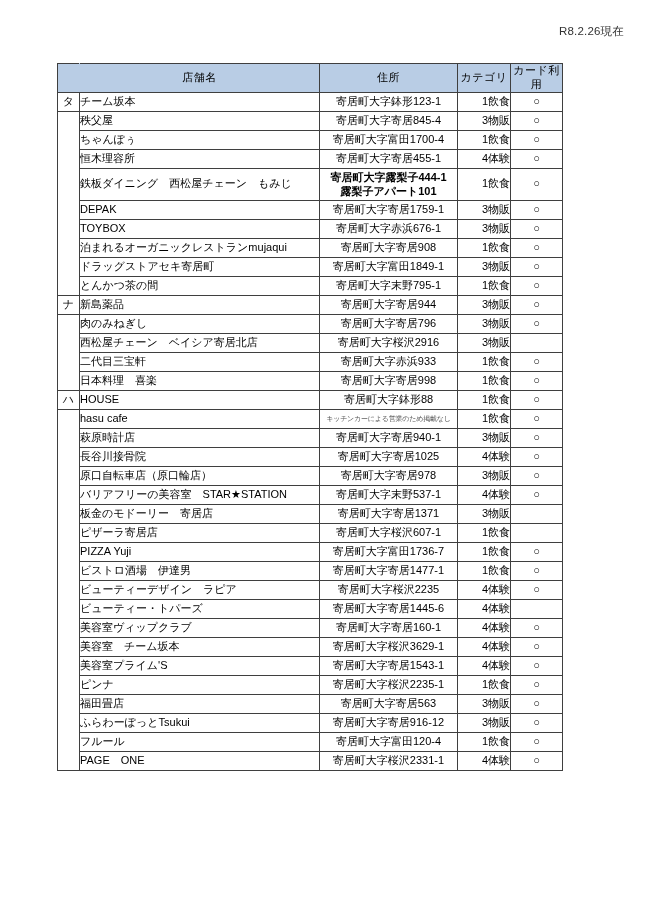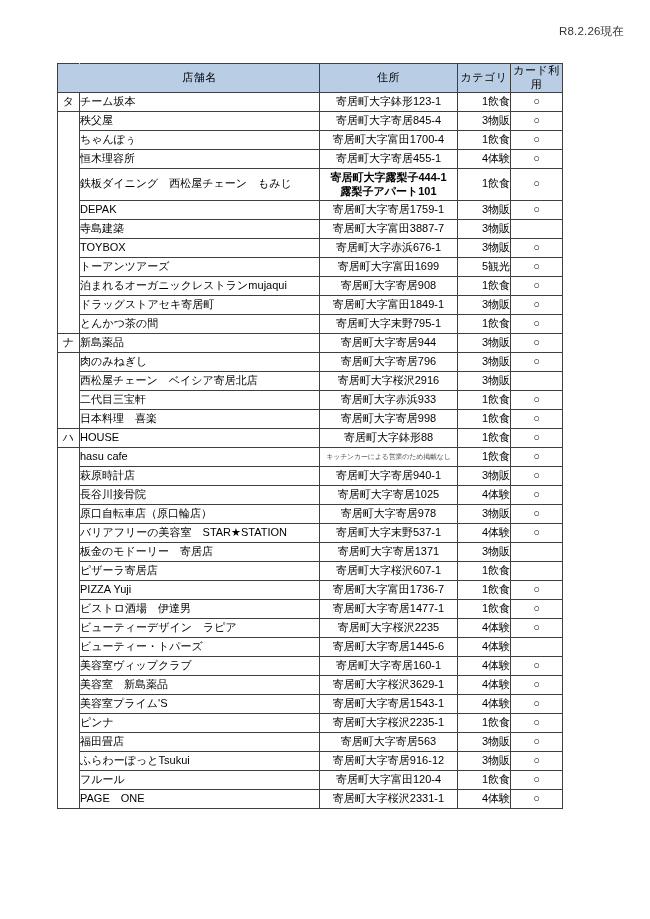--- a/index.html
+++ b/index.html
@@ -195,37 +195,23 @@
           </tr>
           <tr>
             <td class="idx blank"></td>
             <td class="name">DEPAK</td>
             <td class="addr">寄居町大字寄居1759-1</td>
             <td class="cat"><span class="cat-num">3</span><span class="cat-label">物販</span></td>
             <td class="card">○</td>
           </tr>
           <tr>
             <td class="idx blank"></td>
-            <td class="name">寺島建築</td>
-            <td class="addr">寄居町大字富田3887-7</td>
-            <td class="cat"><span class="cat-num">3</span><span class="cat-label">物販</span></td>
-            <td class="card"></td>
-          </tr>
-          <tr>
-            <td class="idx blank"></td>
             <td class="name">TOYBOX</td>
             <td class="addr">寄居町大字赤浜676-1</td>
             <td class="cat"><span class="cat-num">3</span><span class="cat-label">物販</span></td>
-            <td class="card">○</td>
-          </tr>
-          <tr>
-            <td class="idx blank"></td>
-            <td class="name">トーアンツアーズ</td>
-            <td class="addr">寄居町大字富田1699</td>
-            <td class="cat"><span class="cat-num">5</span><span class="cat-label">観光</span></td>
             <td class="card">○</td>
           </tr>
           <tr>
             <td class="idx blank"></td>
             <td class="name">泊まれるオーガニックレストランmujaqui</td>
             <td class="addr">寄居町大字寄居908</td>
             <td class="cat"><span class="cat-num">1</span><span class="cat-label">飲食</span></td>
             <td class="card">○</td>
           </tr>
           <tr>
@@ -363,21 +349,21 @@
           </tr>
           <tr>
             <td class="idx blank"></td>
             <td class="name">美容室ヴィップクラブ</td>
             <td class="addr">寄居町大字寄居160-1</td>
             <td class="cat"><span class="cat-num">4</span><span class="cat-label">体験</span></td>
             <td class="card">○</td>
           </tr>
           <tr>
             <td class="idx blank"></td>
-            <td class="name">美容室　新島薬品</td>
+            <td class="name">美容室　チーム坂本</td>
             <td class="addr">寄居町大字桜沢3629-1</td>
             <td class="cat"><span class="cat-num">4</span><span class="cat-label">体験</span></td>
             <td class="card">○</td>
           </tr>
           <tr>
             <td class="idx blank"></td>
             <td class="name">美容室プライム'S</td>
             <td class="addr">寄居町大字寄居1543-1</td>
             <td class="cat"><span class="cat-num">4</span><span class="cat-label">体験</span></td>
             <td class="card">○</td>

